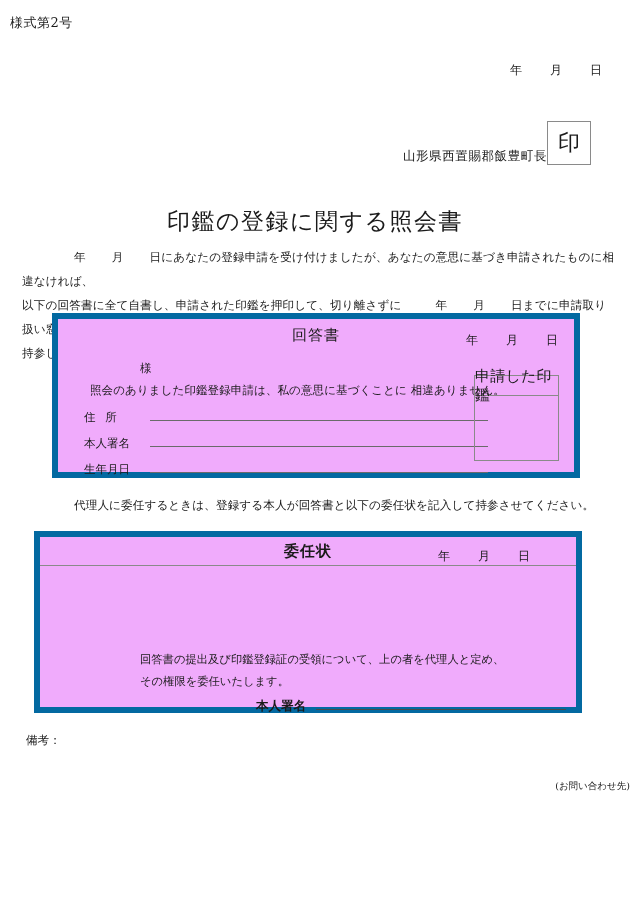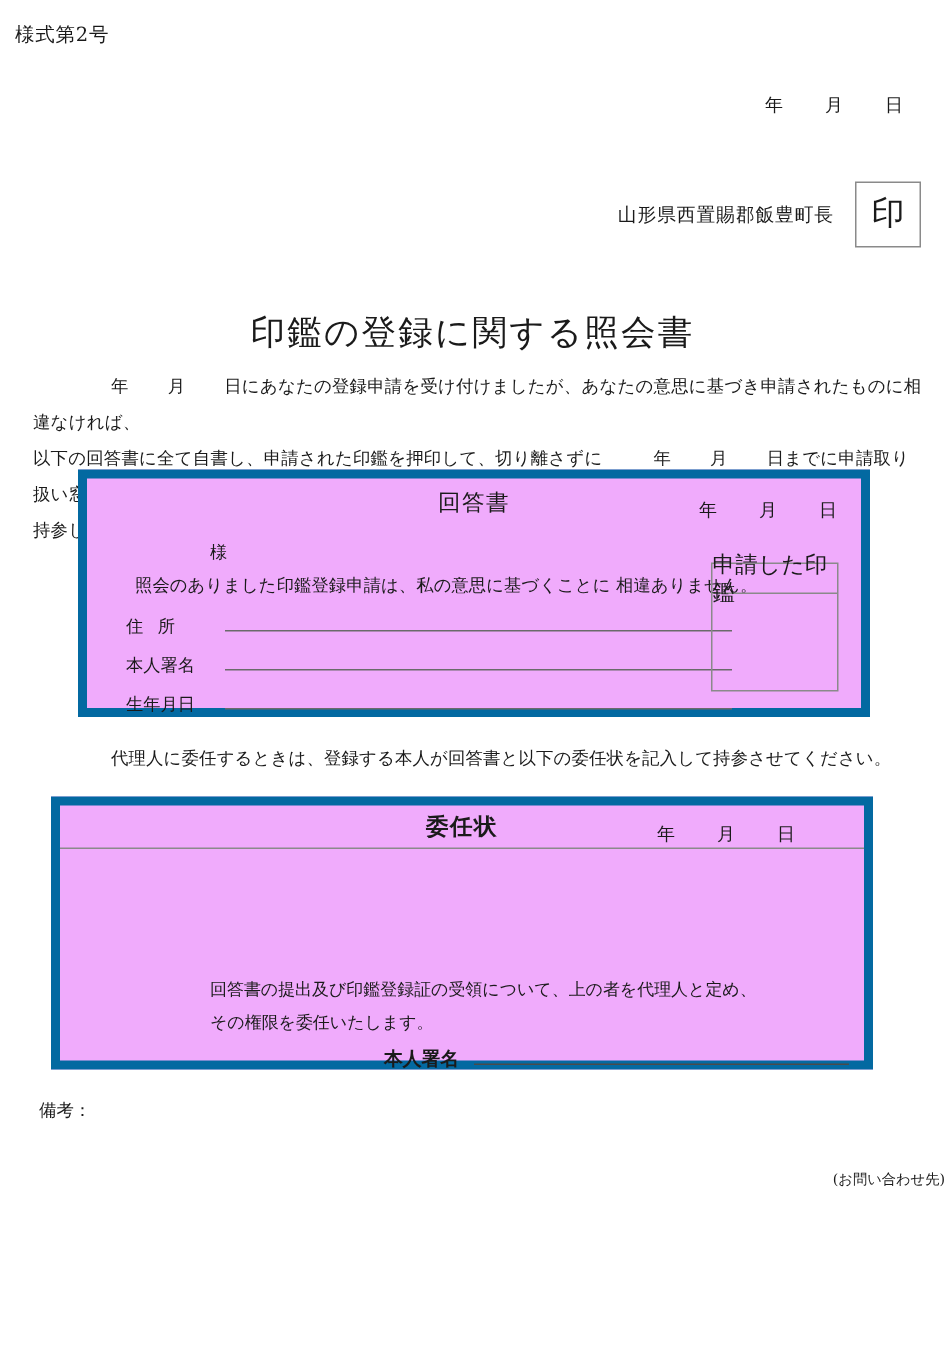--- a/index.html
+++ b/index.html
@@ -46,25 +46,25 @@
   .date-line .d { margin-right: 0; }
 
   .top-date {
     position: absolute;
     right: 28px;
     top: 59px;
   }
 
   .issuer-row {
     position: absolute;
-    right: 16px;
+    right: 39px;
     top: 121px;
     display: flex;
-    align-items: center;
-    gap: 14px;
+    align-items: flex-end;
+    gap: 0;
   }
   .issuer-name {
     font-size: 12.5px;
     letter-spacing: 0.6px;
   }
   .seal-box {
     width: 42px;
     height: 42px;
     border: 1px solid #8a8a8a;
     display: flex;

